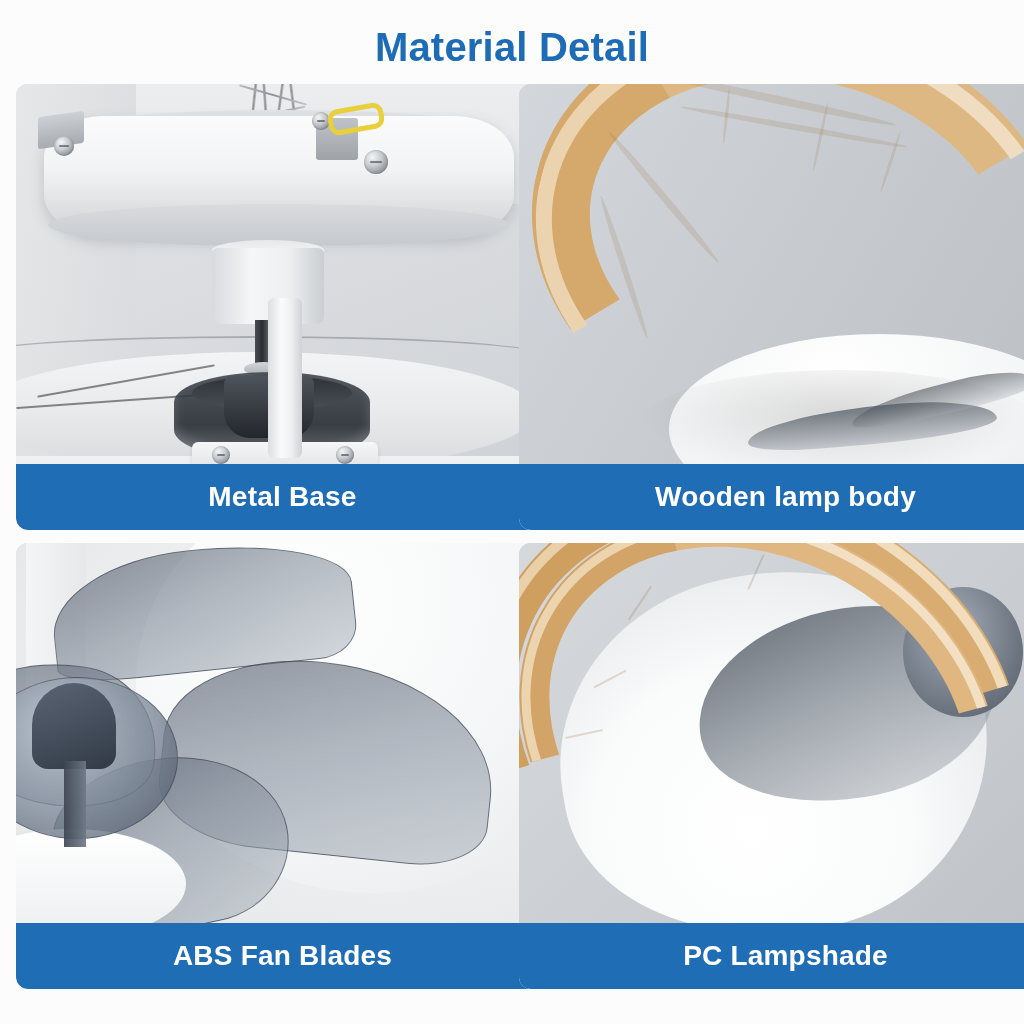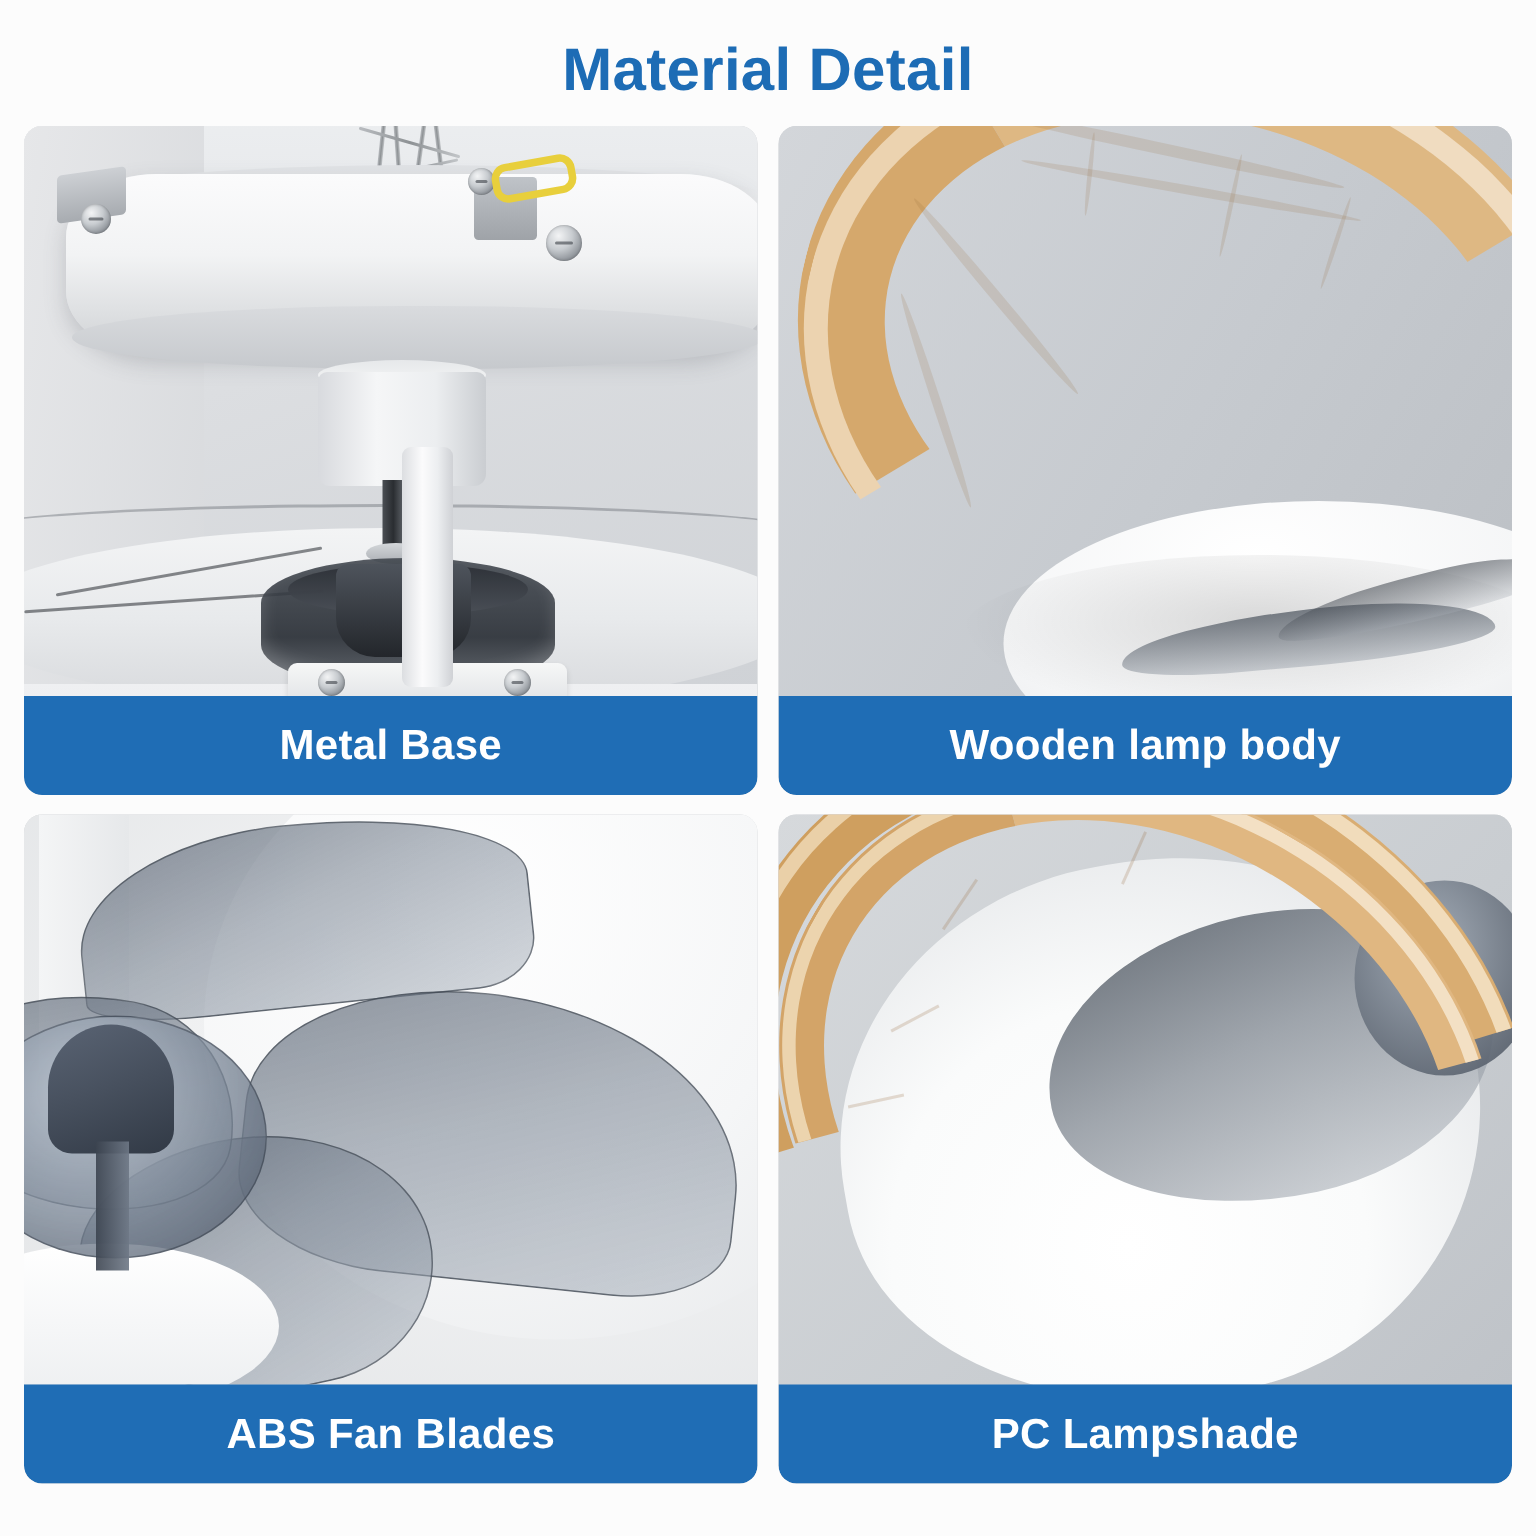--- a/index.html
+++ b/index.html
@@ -48,20 +48,21 @@
     column-gap: 14px;
     row-gap: 13px;
   }
   .card {
     position: relative;
     width: 100%;
     height: 100%;
     border-radius: 12px;
     overflow: hidden;
     background: #cfd2d5;
+    padding-left: 44px;
   }
   .photo {
     position: absolute;
     left: 0;
     top: 0;
     right: 0;
     bottom: 66px;
     overflow: hidden;
     background: #c9ccd0;
   }

